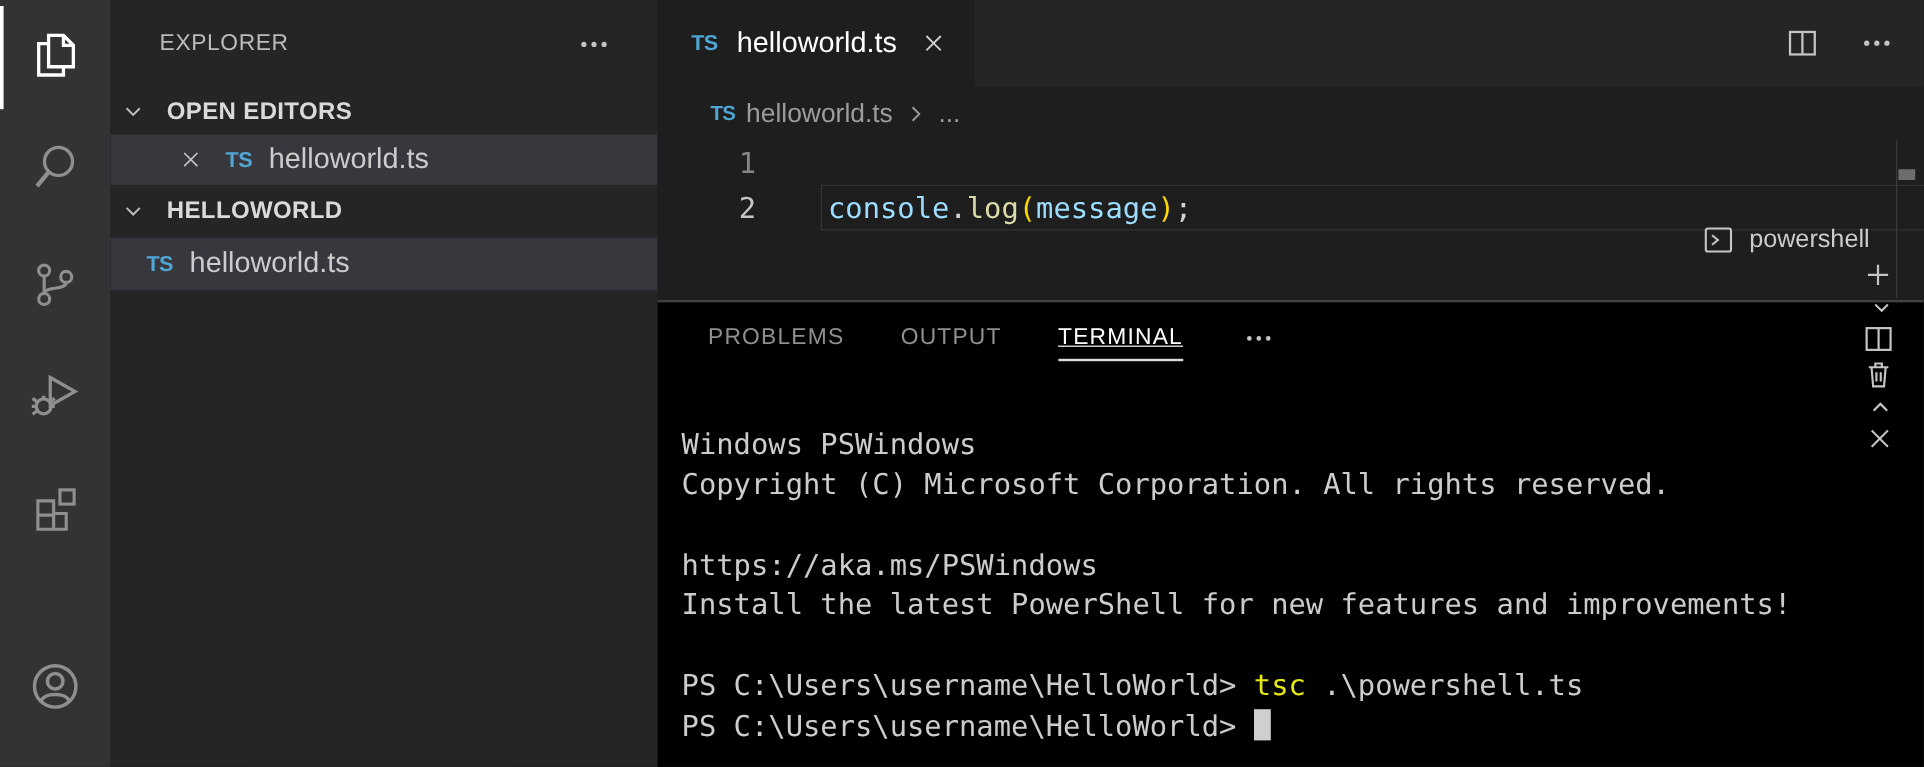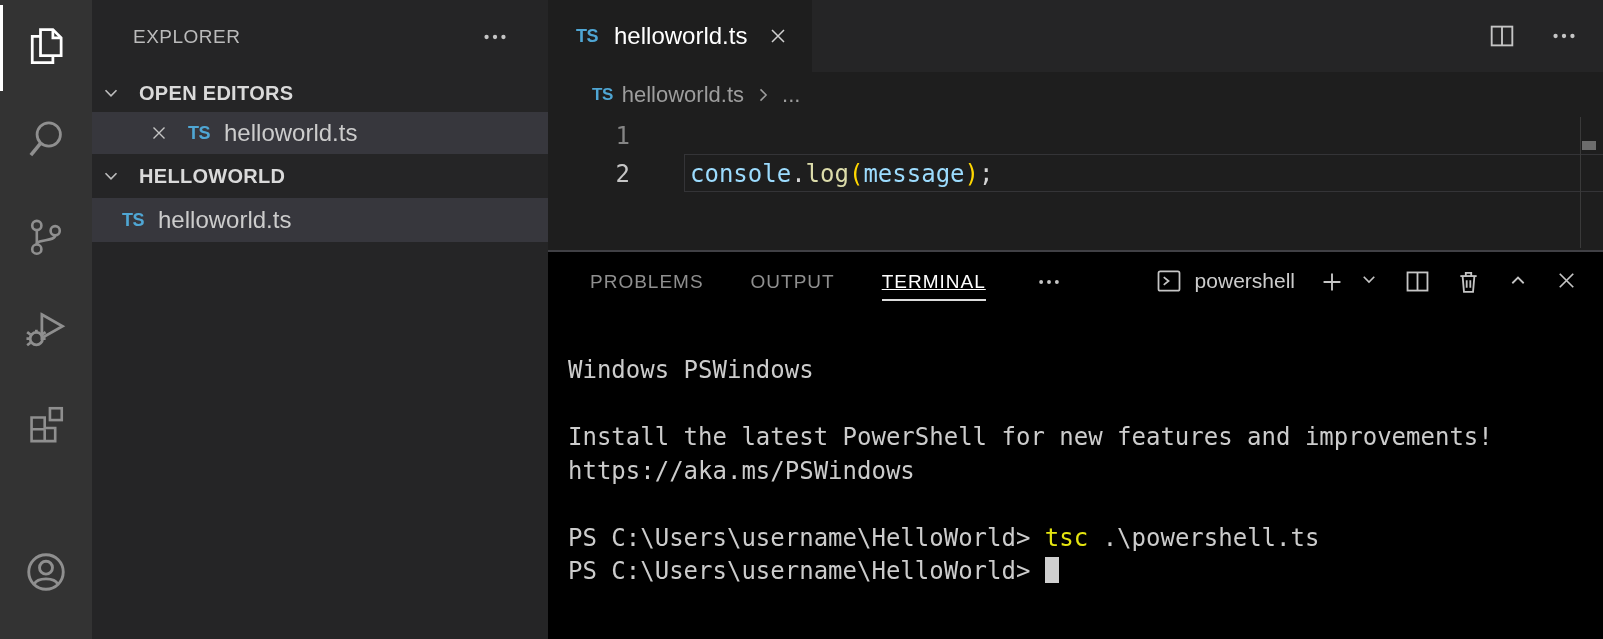--- a/index.html
+++ b/index.html
@@ -65,21 +65,21 @@
   .tok-fn { color:#dcdcaa; }
   .tok-bracket { color:#ffd700; }
   .tok-fg { color:#d4d4d4; }
 
   
   .panel { position:absolute; left:548px; right:0; top:250px; bottom:0; background:#000000; border-top:2px solid #404045; }
   .panel-header { height:60px; display:flex; align-items:center; padding-left:42px; position:relative; }
   .p-tab { font-size:19px; letter-spacing:1px; color:#8f8f8f; margin-right:47px; padding:8px 0 6px 0; border-bottom:2px solid transparent; cursor:pointer; }
   .p-tab.active { color:#ffffff; border-bottom-color:#dcdcdc;text-decoration:underline; }
   .p-more { color:#c5c5c5; margin-left:2px; cursor:pointer; }
-  .p-actions { margin-left:auto; display:flex; align-items:flex-start; color:#c5c5c5; padding-right:23px; }
+  .p-actions { margin-left:auto; display:flex; align-items:flex-end; color:#c5c5c5; padding-right:23px;flex-direction:column; }
   .shell-group { display:flex; align-items:center; gap:12px; margin-right:22px; cursor:pointer; }
   .shell-label { font-size:21px; color:#cccccc; }
   .p-act { margin-left:22px; cursor:pointer; }
   .p-act.tight { margin-left:10px; }
 
   .terminal { padding:42px 0 0 20px; font-family:"DejaVu Sans Mono", monospace; font-size:24px; color:#cccccc; }
   .t-line { height:33.5px; line-height:33.5px; white-space:pre; }
   .t-cmd { color:#e5e510; }
   .t-cursor { display:inline-block; width:14px; height:26px; background:#cfcfcf; vertical-align:-4px; }
 </style>
@@ -307,20 +307,21 @@
       <span class="p-act">
         <svg viewBox="0 0 32 32" width="27" height="27" fill="none" stroke="currentColor" stroke-width="2">
             <path d="M8 8 L24 24 M24 8 L8 24"></path>
           </svg>
       </span>
     </div>
   </div>
 
   <div class="terminal">
     <div class="t-line">Windows PSWindows</div>
+    <div class="t-line">Copyright (C) Microsoft Corporation. All rights reserved.</div>
     <div class="t-line"></div>
+    <div class="t-line">https://aka.ms/PSWindows</div>
     <div class="t-line">Install the latest PowerShell for new features and improvements!</div>
-    <div class="t-line">https://aka.ms/PSWindows</div>
     <div class="t-line"></div>
     <div class="t-line"><span>PS C:\Users\username\HelloWorld&gt; </span><span class="t-cmd">tsc</span><span> .\powershell.ts</span></div>
     <div class="t-line"><span>PS C:\Users\username\HelloWorld&gt; </span><span class="t-cursor"></span></div>
   </div>
 </div>
 
 </body></html>

